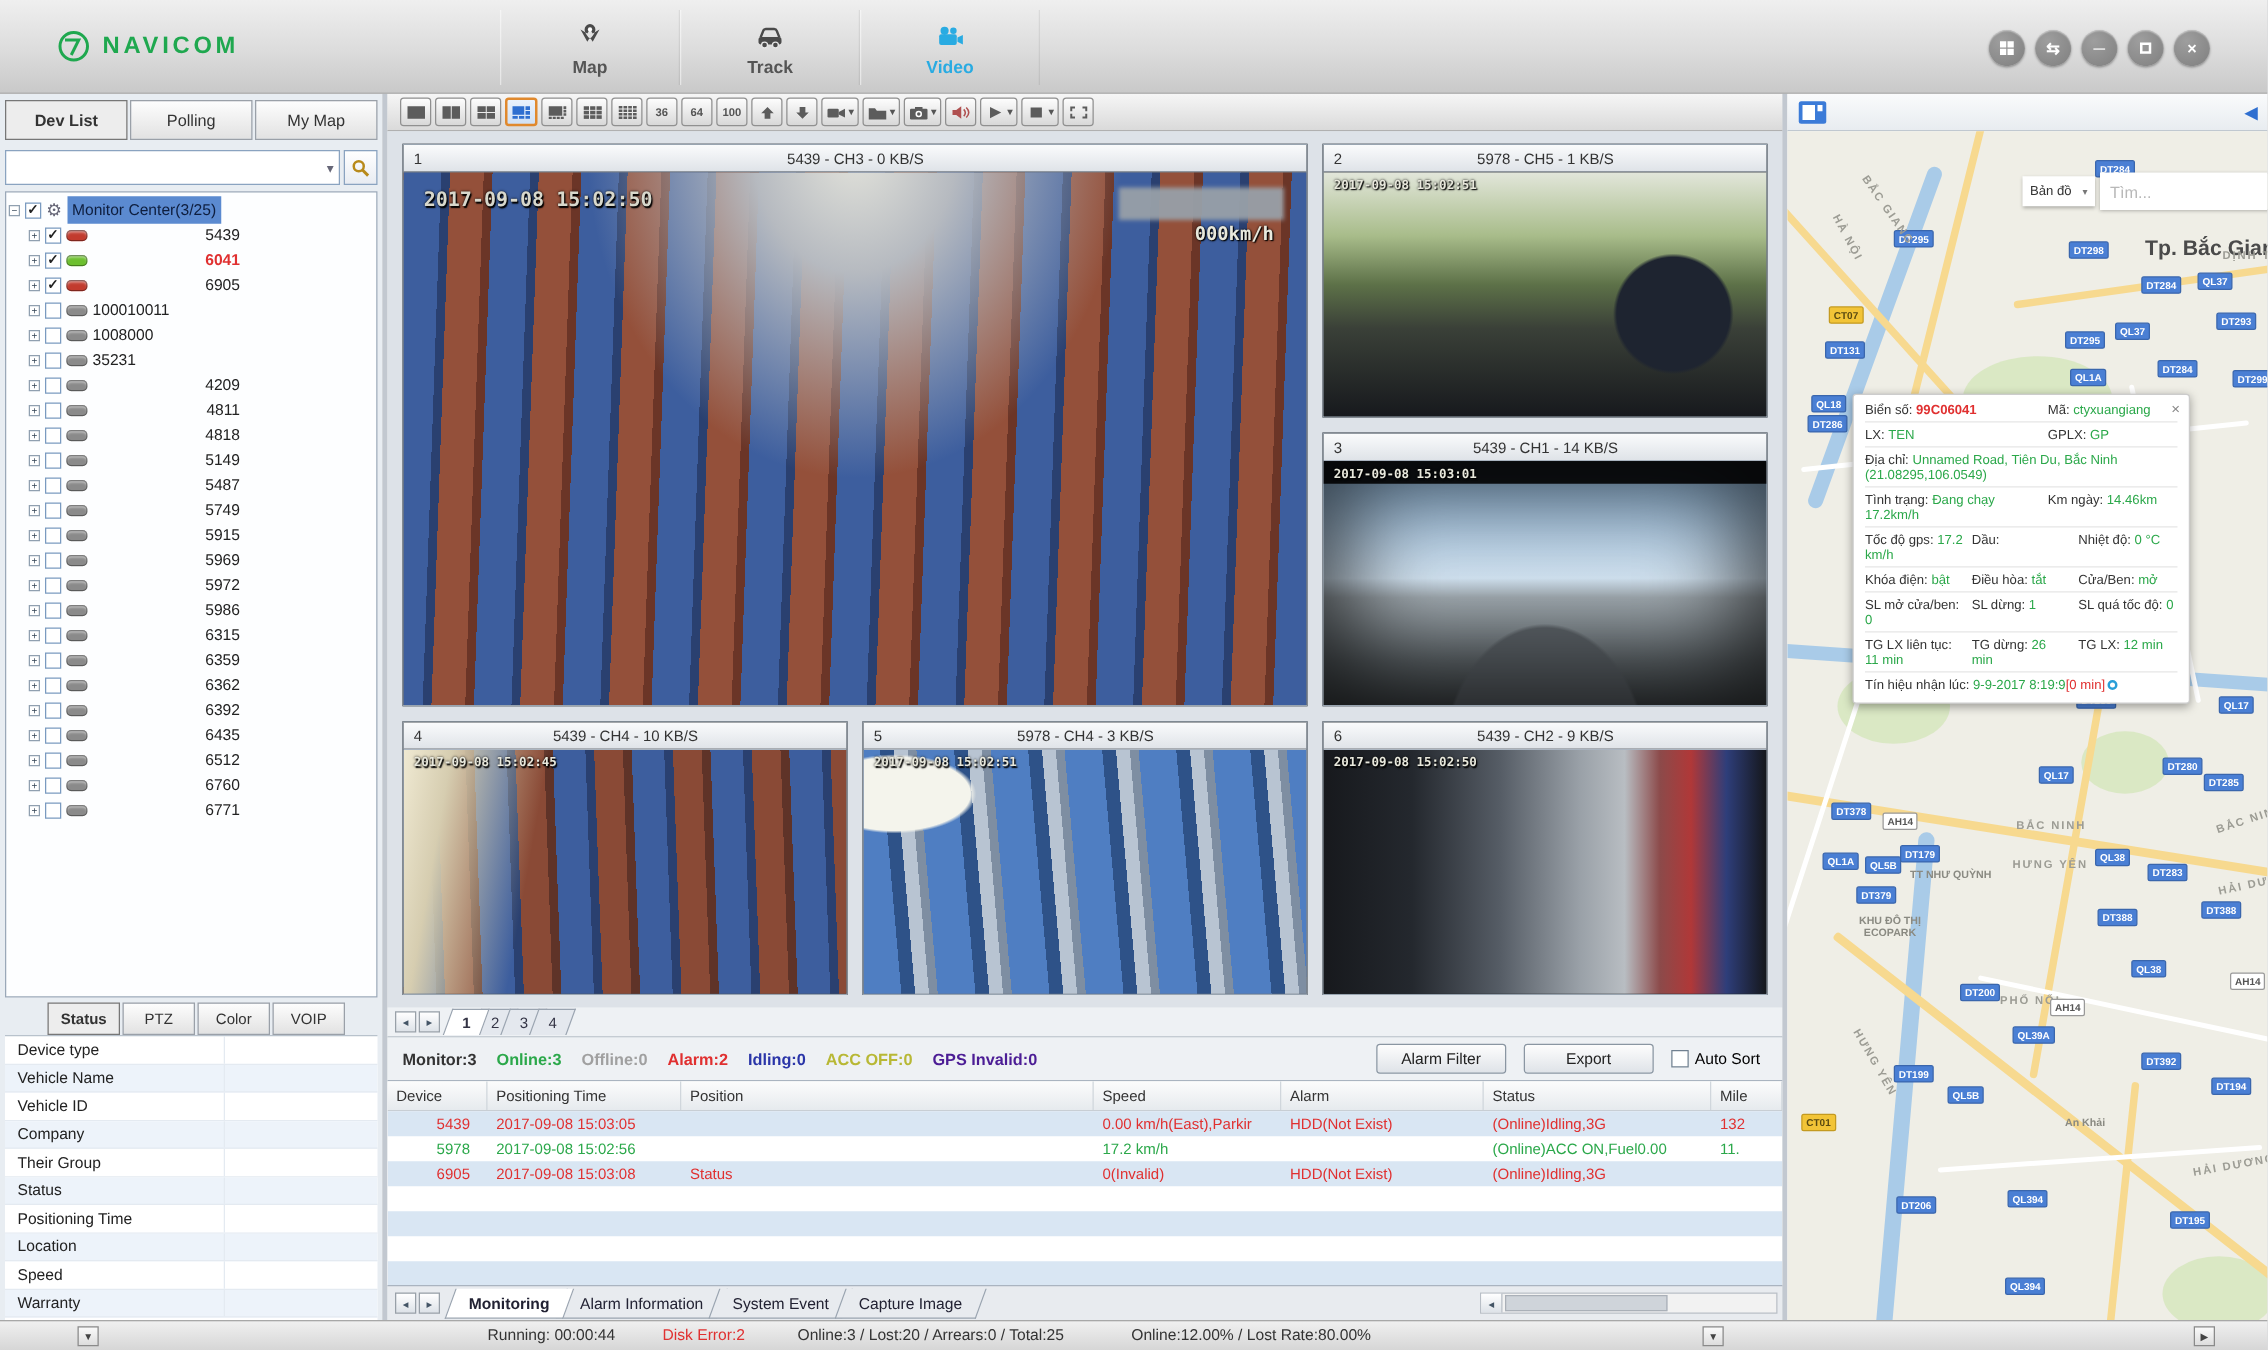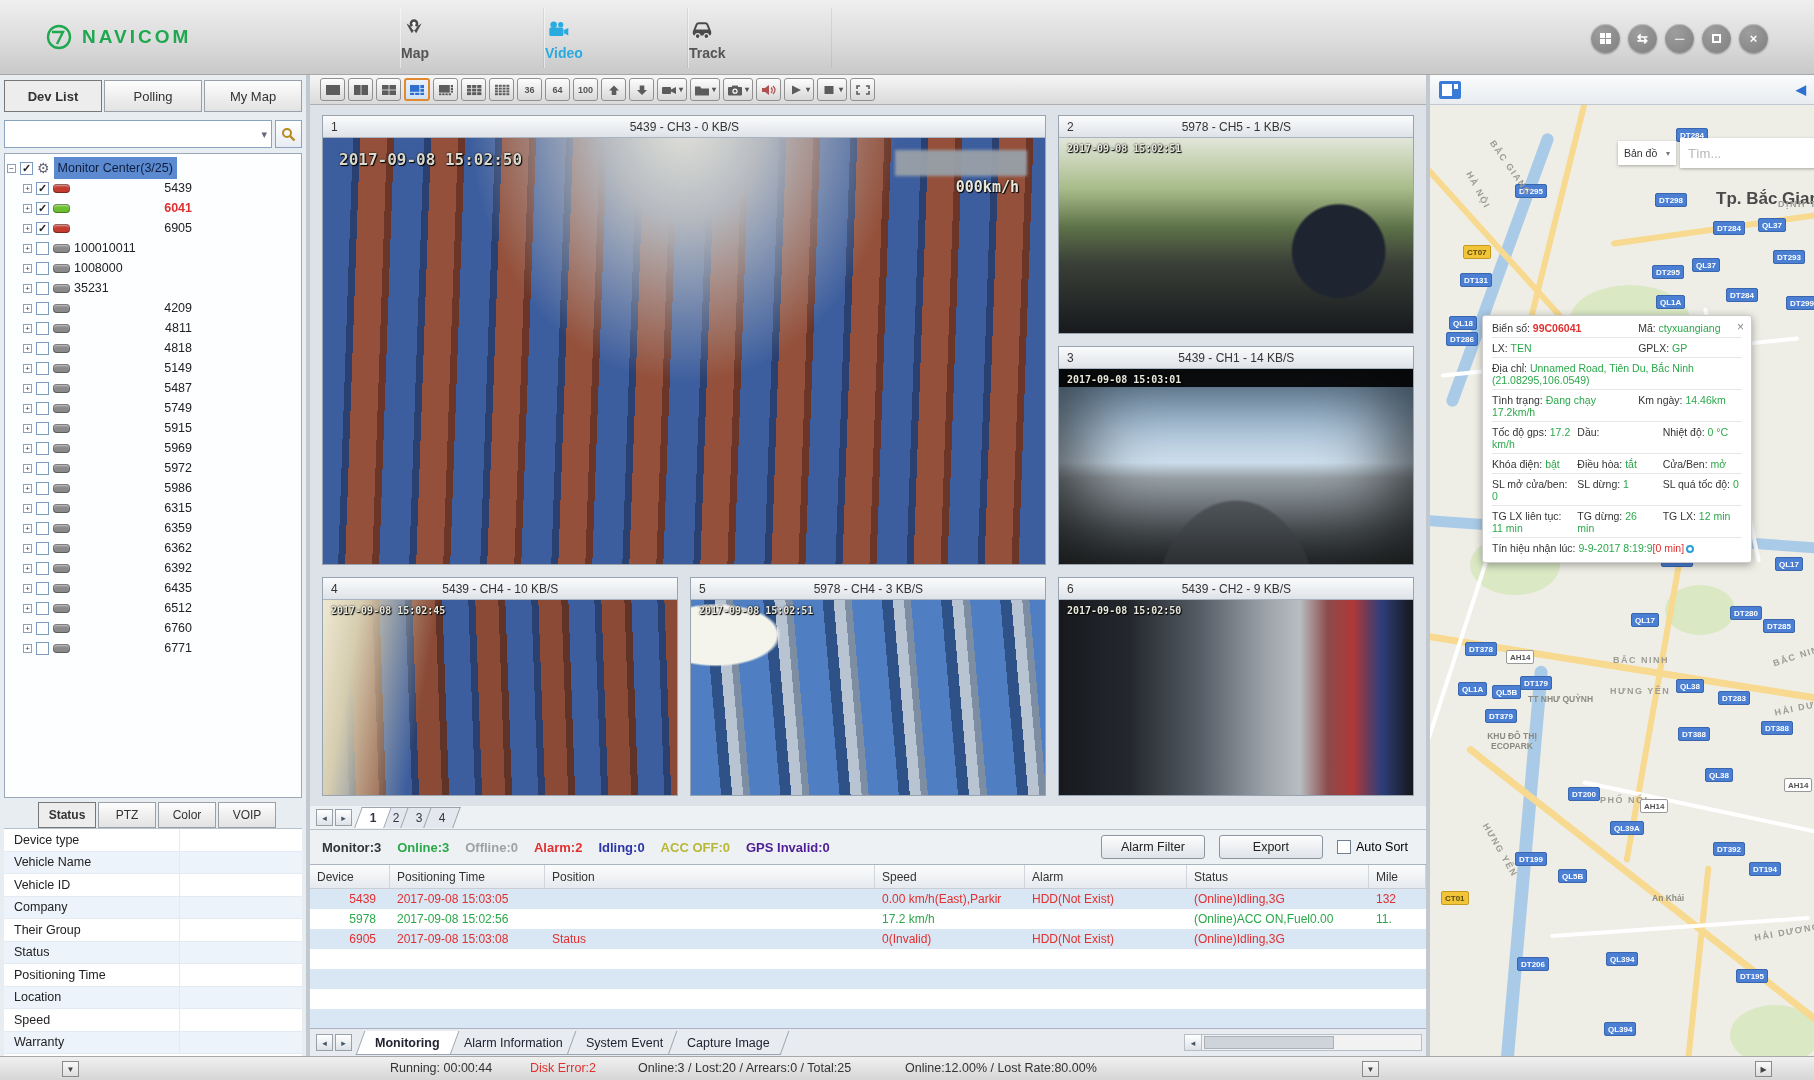--- a/index.html
+++ b/index.html
@@ -5,21 +5,21 @@
   * { margin:0; padding:0; box-sizing:border-box; }
   html,body { width:1814px; height:1080px; overflow:hidden; font-family:"Liberation Sans",sans-serif; background:#d8d8d8; }
   .app { width:1814px; height:1080px; display:flex; flex-direction:column; }
 
   
   .topbar { height:75px; background:linear-gradient(180deg,#efefef 0%,#dcdcdc 55%,#c9c9c9 100%); border-bottom:1px solid #a8a8a8; position:relative; flex:0 0 75px;padding-left:11px; }
   .logo { position:absolute; left:44px; top:22px; display:flex; align-items:center; gap:8px; }
   .logo-mark { width:30px; height:30px; }
   .logo-text { color:#1fa84f; font-size:19px; font-weight:bold; letter-spacing:3px; }
   .mainnav { position:absolute; left:400px; top:8px; display:flex; }
-  .nav-item { width:144px; height:60px; display:flex; flex-direction:column; align-items:flex-start; justify-content:center; gap:3px; border-left:1px solid rgba(255,255,255,.5); border-right:1px solid rgba(0,0,0,.07); cursor:pointer; }
+  .nav-item { width:144px; height:60px; display:flex; flex-direction:column; align-items:center; justify-content:center; gap:3px; border-left:1px solid rgba(255,255,255,.5); border-right:1px solid rgba(0,0,0,.07); cursor:pointer; }
   .nav-label { font-size:14px; font-weight:bold; color:#555; }
   .nav-item.active .nav-label { color:#29abe2; }
   .winctl { position:absolute; right:46px; top:24px; display:flex; gap:8px; }
   .wbtn { width:29px; height:29px; border-radius:50%; background:radial-gradient(circle at 35% 30%,#9e9e9e,#7f7f7f); color:#fff; display:flex; align-items:center; justify-content:center; font-size:13px; font-weight:bold; cursor:pointer; box-shadow:0 1px 2px rgba(0,0,0,.35), inset 0 1px 1px rgba(255,255,255,.4); }
   .wbtn .sq { width:9px; height:9px; border:2px solid #fff; display:block; }
   .wbtn .grid4 { width:11px; height:11px; display:grid; grid-template-columns:1fr 1fr; gap:1px; }
   .wbtn .grid4 i { background:#fff; }
 
   
   .main { flex:1; display:flex; min-height:0; }
@@ -175,37 +175,37 @@
       <span class="logo-text">NAVICOM</span>
     </div>
     <nav class="mainnav">
       <div class="nav-item">
         <svg width="26" height="26" viewBox="0 0 24 24">
             <path d="M5 7 l5 9 2-3 2 3 5-9 -5 3 -2-3 -2 3 z M12 3 a4 4 0 0 1 4 4 c0 3-4 7-4 7 s-4-4-4-7 a4 4 0 0 1 4-4" fill="#4a4a4a"></path>
             <circle cx="12" cy="7" r="1.6" fill="#fff"></circle>
           </svg>
         <span class="nav-label">Map</span>
       </div>
+      <div class="nav-item">
+        <svg width="26" height="26" viewBox="0 0 24 24">
+            <path d="M5 13 l2-5 q.5-1.3 1.9-1.3 h6.2 q1.4 0 1.9 1.3 l2 5" fill="none" stroke="#4a4a4a" stroke-width="1.8"></path>
+            <rect x="3.5" y="12.5" width="17" height="5.5" rx="2" fill="#4a4a4a"></rect>
+            <circle cx="8" cy="18.5" r="2.2" fill="#4a4a4a" stroke="#e4e4e4" stroke-width="1"></circle>
+            <circle cx="16" cy="18.5" r="2.2" fill="#4a4a4a" stroke="#e4e4e4" stroke-width="1"></circle>
+          </svg>
+        <span class="nav-label">Track</span>
+      </div>
       <div class="nav-item active">
         <svg width="26" height="26" viewBox="0 0 24 24">
             <circle cx="8" cy="8" r="3" fill="#29abe2"></circle>
             <circle cx="14.5" cy="8" r="2.4" fill="#29abe2"></circle>
             <rect x="4" y="10.5" width="13" height="8" rx="1.5" fill="#29abe2"></rect>
             <polygon points="17.5,13 21.5,11 21.5,18 17.5,16" fill="#29abe2"></polygon>
           </svg>
         <span class="nav-label">Video</span>
-      </div>
-      <div class="nav-item">
-        <svg width="26" height="26" viewBox="0 0 24 24">
-            <path d="M5 13 l2-5 q.5-1.3 1.9-1.3 h6.2 q1.4 0 1.9 1.3 l2 5" fill="none" stroke="#4a4a4a" stroke-width="1.8"></path>
-            <rect x="3.5" y="12.5" width="17" height="5.5" rx="2" fill="#4a4a4a"></rect>
-            <circle cx="8" cy="18.5" r="2.2" fill="#4a4a4a" stroke="#e4e4e4" stroke-width="1"></circle>
-            <circle cx="16" cy="18.5" r="2.2" fill="#4a4a4a" stroke="#e4e4e4" stroke-width="1"></circle>
-          </svg>
-        <span class="nav-label">Track</span>
       </div>
     </nav>
     <div class="winctl">
       <div class="wbtn">
           <span class="grid4">
             <i></i>
             <i></i>
             <i></i>
             <i></i>
           </span>
@@ -867,21 +867,21 @@
             <span class="mlabel b-blue" style="left: 331px; top: 616px;">DT388</span>
             <span class="mlabel m-place wrap" style="left: 50px; top: 626px;">KHU ĐÔ THỊ ECOPARK</span>
             <span class="mlabel b-blue" style="left: 275px; top: 663px;">QL38</span>
             <span class="mlabel b-white" style="left: 354px; top: 673px;">AH14</span>
             <span class="mlabel b-blue" style="left: 138px; top: 682px;">DT200</span>
             <span class="mlabel m-region" style="left: 170px; top: 690px;">PHỐ NỐI</span>
             <span class="mlabel b-white" style="left: 210px; top: 694px;">AH14</span>
             <span class="mlabel b-blue" style="left: 180px; top: 716px;">QL39A</span>
             <span class="mlabel b-blue" style="left: 283px; top: 737px;">DT392</span>
             <span class="mlabel b-blue" style="left: 85px; top: 747px;">DT199</span>
-            <span class="mlabel b-blue" style="left: 319px; top: 757px;">DT194</span>
+            <span class="mlabel b-blue" style="left: 339px; top: 757px;">DT194</span>
             <span class="mlabel b-blue" style="left: 128px; top: 764px;">QL5B</span>
             <span class="mlabel m-region" style="left: 40px; top: 740px; transform: rotate(60deg);">HƯNG YÊN</span>
             <span class="mlabel b-yellow" style="left: 11px; top: 786px;">CT01</span>
             <span class="mlabel m-place" style="left: 222px; top: 788px;">An Khải</span>
             <span class="mlabel b-blue" style="left: 87px; top: 852px;">DT206</span>
             <span class="mlabel b-blue" style="left: 176px; top: 847px;">QL394</span>
             <span class="mlabel b-blue" style="left: 306px; top: 864px;">DT195</span>
             <span class="mlabel b-blue" style="left: 174px; top: 917px;">QL394</span>
             <span class="mlabel m-region" style="left: 324px; top: 822px; transform: rotate(-10deg);">HẢI DƯƠNG</span>
           </div>

